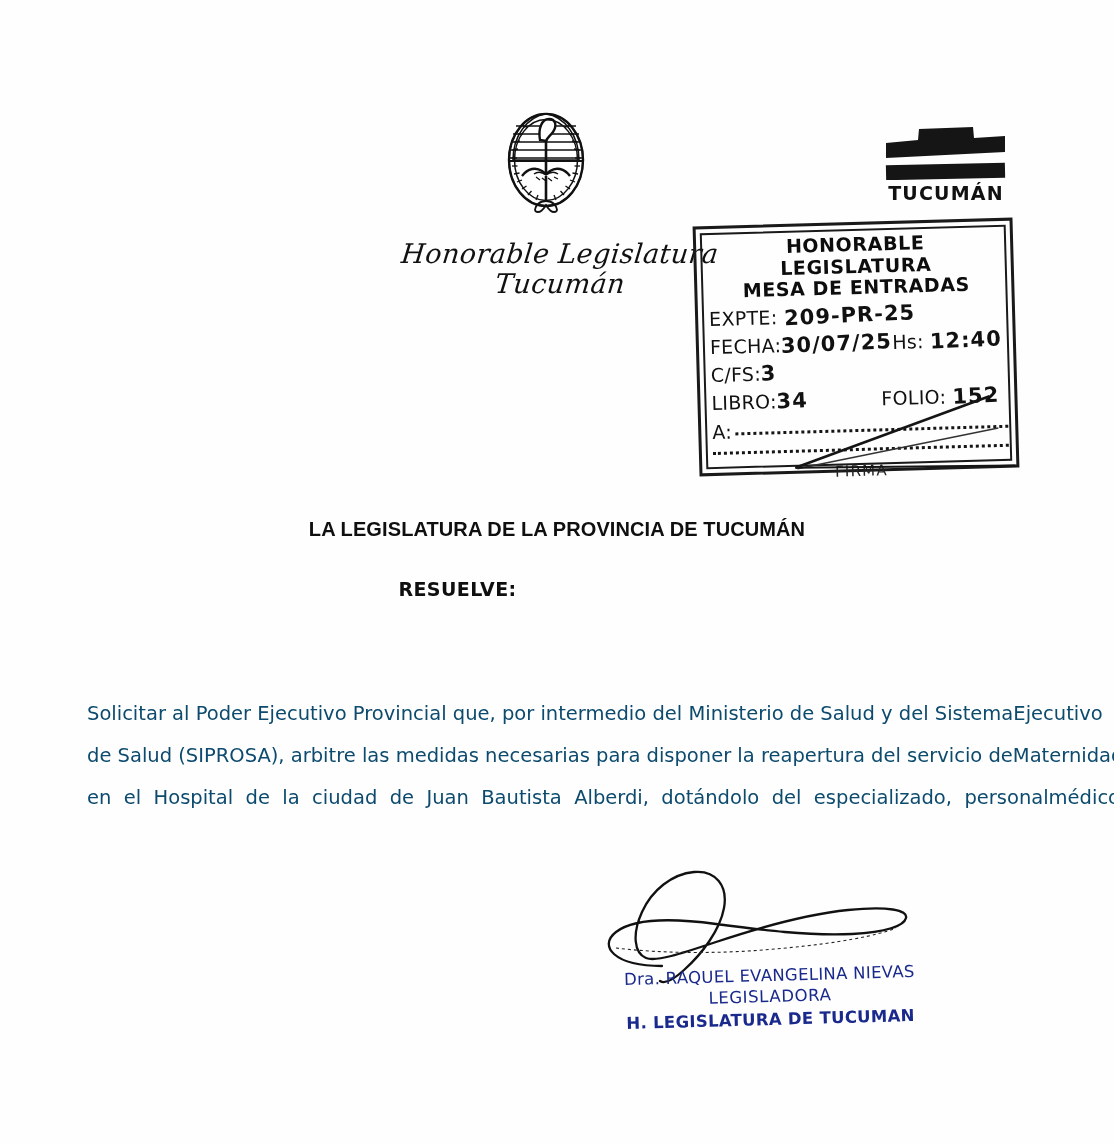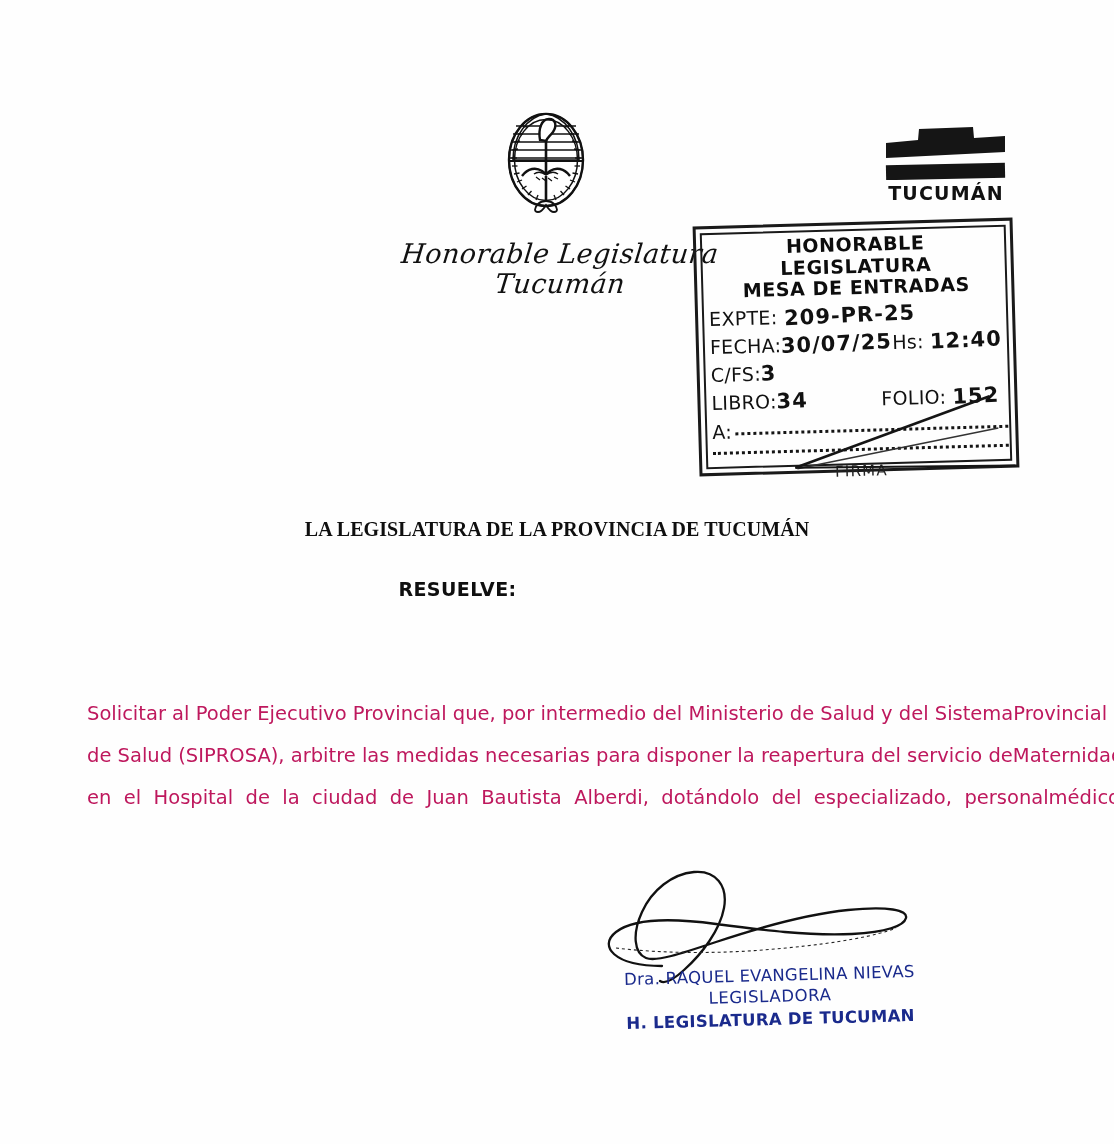--- a/index.html
+++ b/index.html
@@ -177,21 +177,21 @@
     pointer-events: none;
   }
 
   
   #doc-title {
     position: absolute;
     left: 0;
     top: 518px;
     width: 1114px;
     text-align: center;
-    font-family: Liberation Serif, serif;
+    font-family: Liberation Sans, sans-serif;
     font-weight: bold;
     font-size: 20px;
     letter-spacing: 0.1px;
     color: #0f0f0f;
   }
   #resolves-label {
     position: absolute;
     left: 0;
     top: 578px;
     width: 915px;
@@ -204,21 +204,21 @@
   }
 
   
   #body-text {
     position: absolute;
     left: 87px;
     top: 693px;
     width: 958px;
     font-family: "DejaVu Sans", sans-serif;
     font-size: 19.5px;
-    color: #be185d;
+    color: #0c4a6e;
   }
   #body-text .para-line {
     display: block;
     height: 42px;
     line-height: 42px;
     white-space: nowrap;
   }
   #body-text .para-line.just {
     display: flex;
     justify-content: space-between;
@@ -389,21 +389,21 @@
       <path d="M96 74 L316 78" stroke="#151515" stroke-width="2" fill="none"></path>
     </svg>
   </div>
 
   <div id="doc-title">LA LEGISLATURA DE LA PROVINCIA DE TUCUMÁN</div>
   <div id="resolves-label">RESUELVE:</div>
 
   <div id="body-text">
     <span class="para-line just">
       <span>Solicitar al Poder Ejecutivo Provincial que, por intermedio del Ministerio de Salud y del Sistema</span>
-      <span>Provincial</span>
+      <span>Ejecutivo</span>
     </span>
     <span class="para-line just">
       <span>de Salud (SIPROSA), arbitre las medidas necesarias para disponer la reapertura del servicio de</span>
       <span>Maternidad</span>
     </span>
     <span class="para-line just">
       <span>en  el  Hospital  de  la  ciudad  de  Juan  Bautista  Alberdi,  dotándolo  del  especializado,  personal</span>
       <span>médico</span>
     </span>
   </div>

